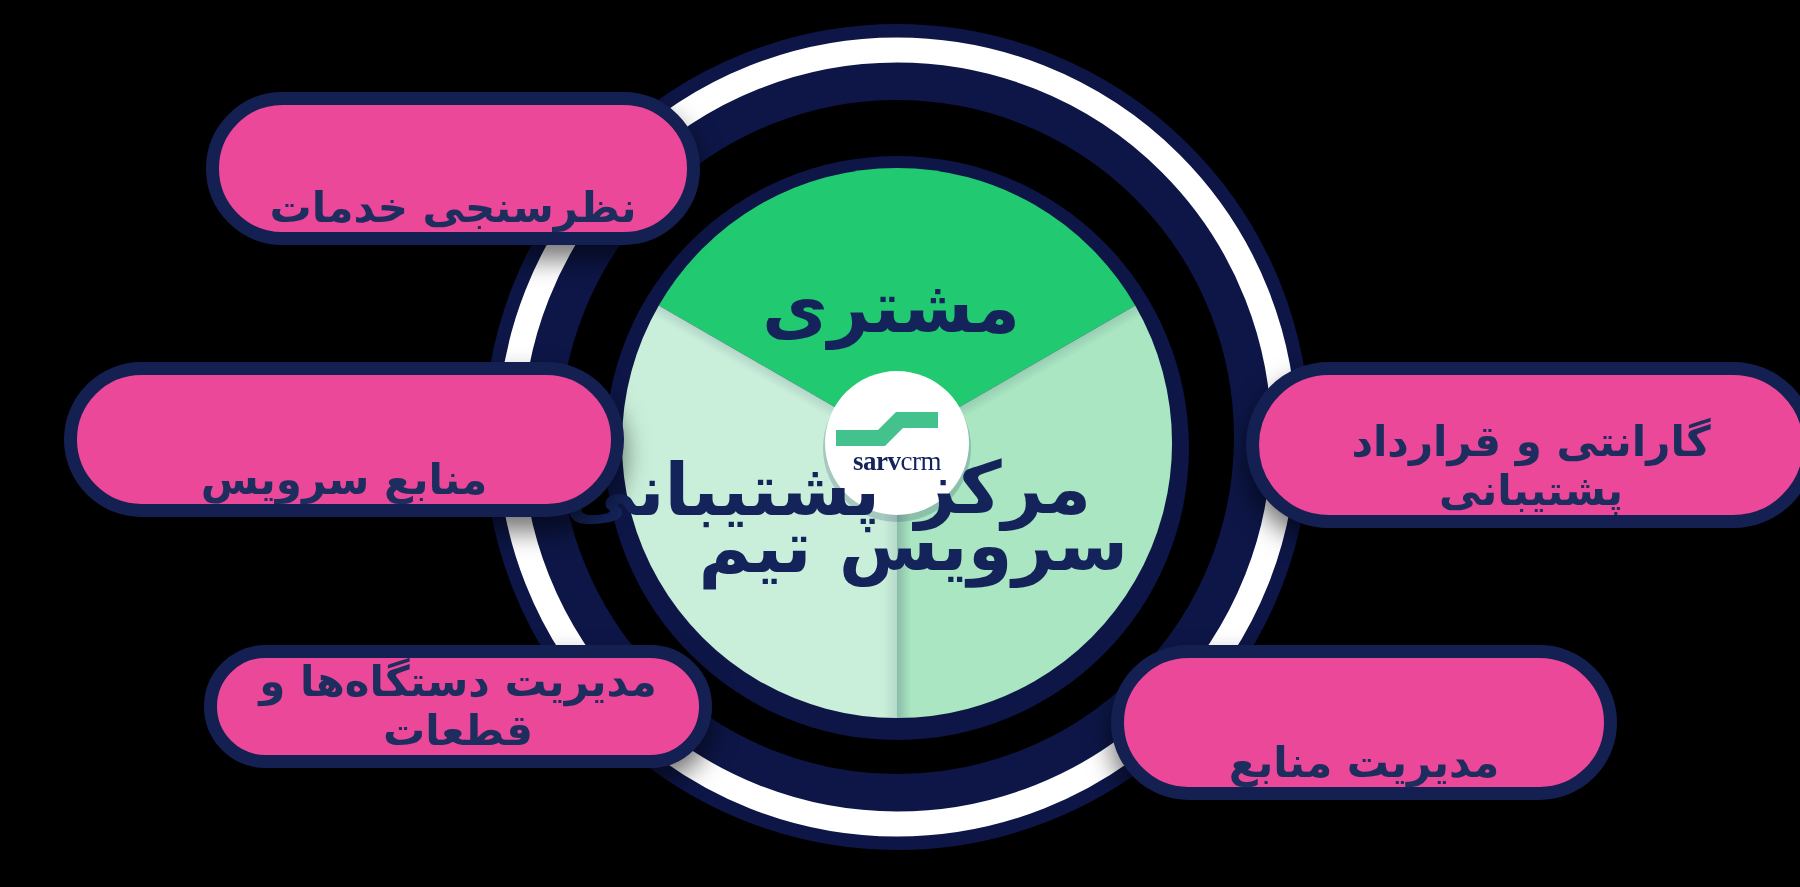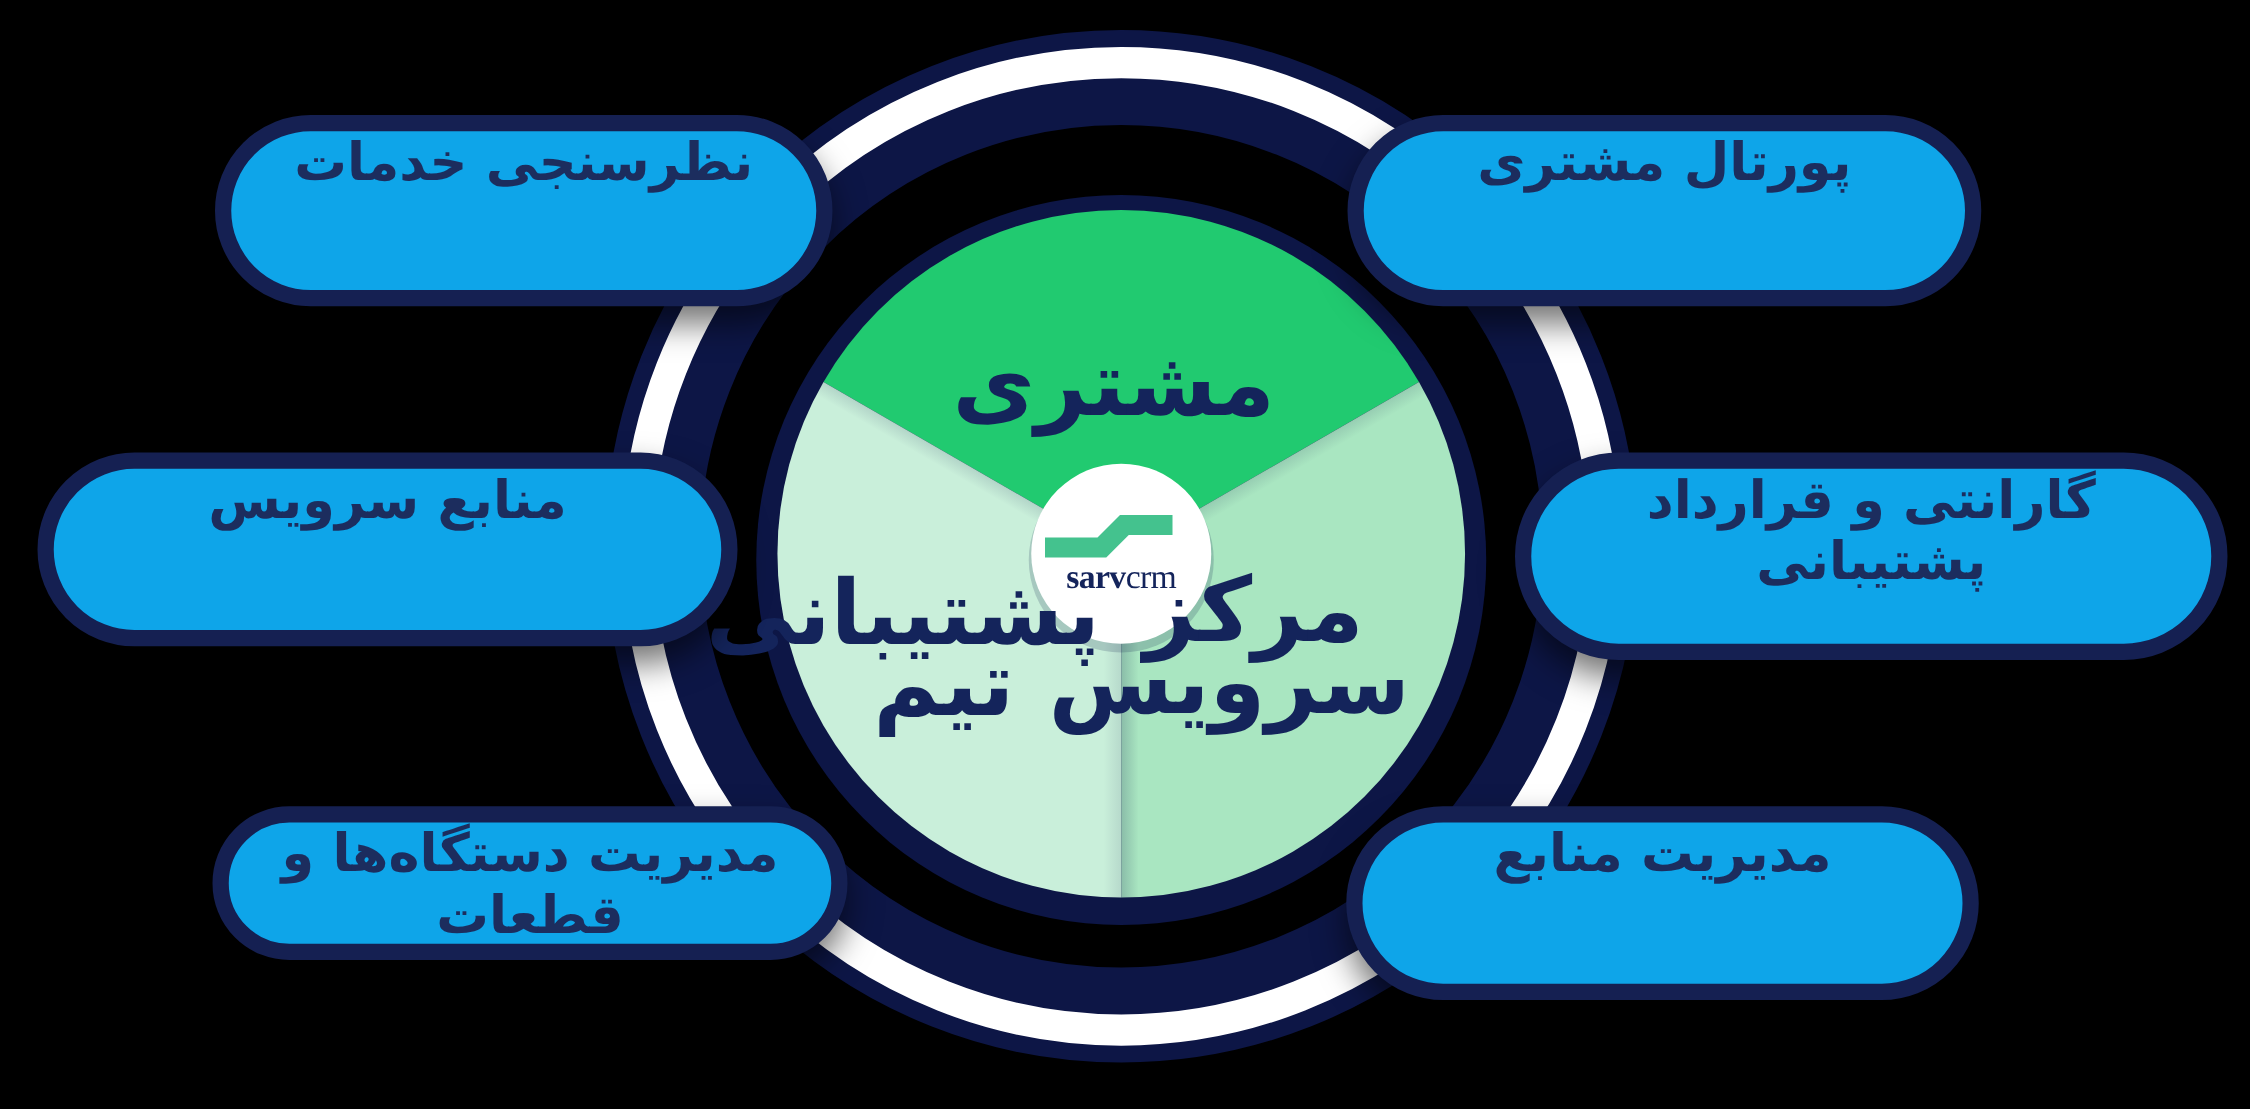--- a/index.html
+++ b/index.html
@@ -1,24 +1,24 @@
 <!DOCTYPE html>
 <html><head>
 <meta charset="utf-8">
 <style>
   html,body{margin:0;padding:0;background:#000;}
   body{width:1800px;height:887px;overflow:hidden;position:relative;
        font-family:"DejaVu Sans","Liberation Sans",sans-serif;}
   #stage{position:absolute;left:0;top:0;width:1800px;height:887px;}
   #bg-svg{position:absolute;left:0;top:0;}
-  .pill{position:absolute;box-sizing:border-box;background:#0ea5e9;
+  .pill{position:absolute;box-sizing:border-box;background:#ec4899;
         border:13px solid #152052;border-radius:92px;
-        display:flex;align-items:flex-start;justify-content:center;
+        display:flex;align-items:flex-end;justify-content:center;
         color:#1c2d5e;font-size:42px;font-weight:bold;direction:rtl;
-        box-shadow:0 14px 26px rgba(0,0,0,0.55);text-align:center;z-index:3;}
+        box-shadow:0 14px 26px rgba(0,0,0,0.55);text-align:center;z-index:3;margin-left:34px;}
   .pill-tl{left:172px;top:92px;width:494px;height:153px;}
   .pill-tr{left:1078px;top:92px;width:507px;height:153px;}
   .pill-ml{left:30px;top:362px;width:560px;height:155px;}
   .pill-mr{left:1212px;top:362px;width:570px;height:166px;}
   .pill-bl{left:170px;top:645px;width:508px;height:123px;}
   .pill-br{left:1077px;top:645px;width:506px;height:155px;}
   .pie-label{position:absolute;color:#14245b;font-weight:bold;font-size:72px;
              line-height:57px;text-align:center;direction:rtl;z-index:2;}
   .pie-label span{display:block;}
   .lbl-customer{left:770px;top:279px;width:250px;}
@@ -85,23 +85,20 @@
     <span>سرویس</span>
   </div>
   <div class="pie-label lbl-support-team">
     <span>پشتیبانی</span>
     <span>تیم</span>
   </div>
 
   <div class="pill pill-tl">
     <span>نظرسنجی خدمات</span>
   </div>
-  <div class="pill pill-tr">
-    <span>پورتال مشتری</span>
-  </div>
   <div class="pill pill-ml">
     <span>منابع سرویس</span>
   </div>
   <div class="pill pill-mr">
     <span>گارانتی و قرارداد پشتیبانی</span>
   </div>
   <div class="pill pill-bl">
     <span>مدیریت دستگاه‌ها و قطعات</span>
   </div>
   <div class="pill pill-br">

